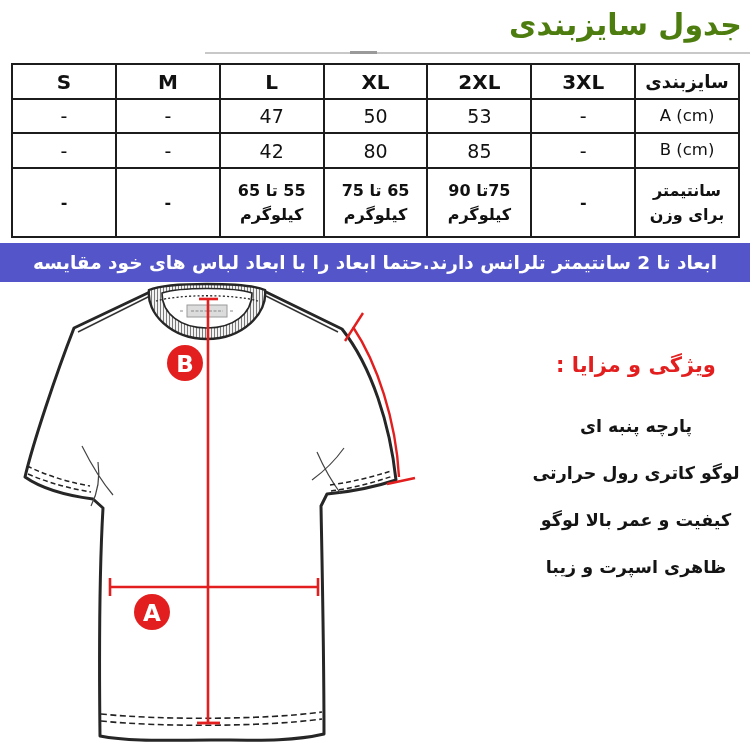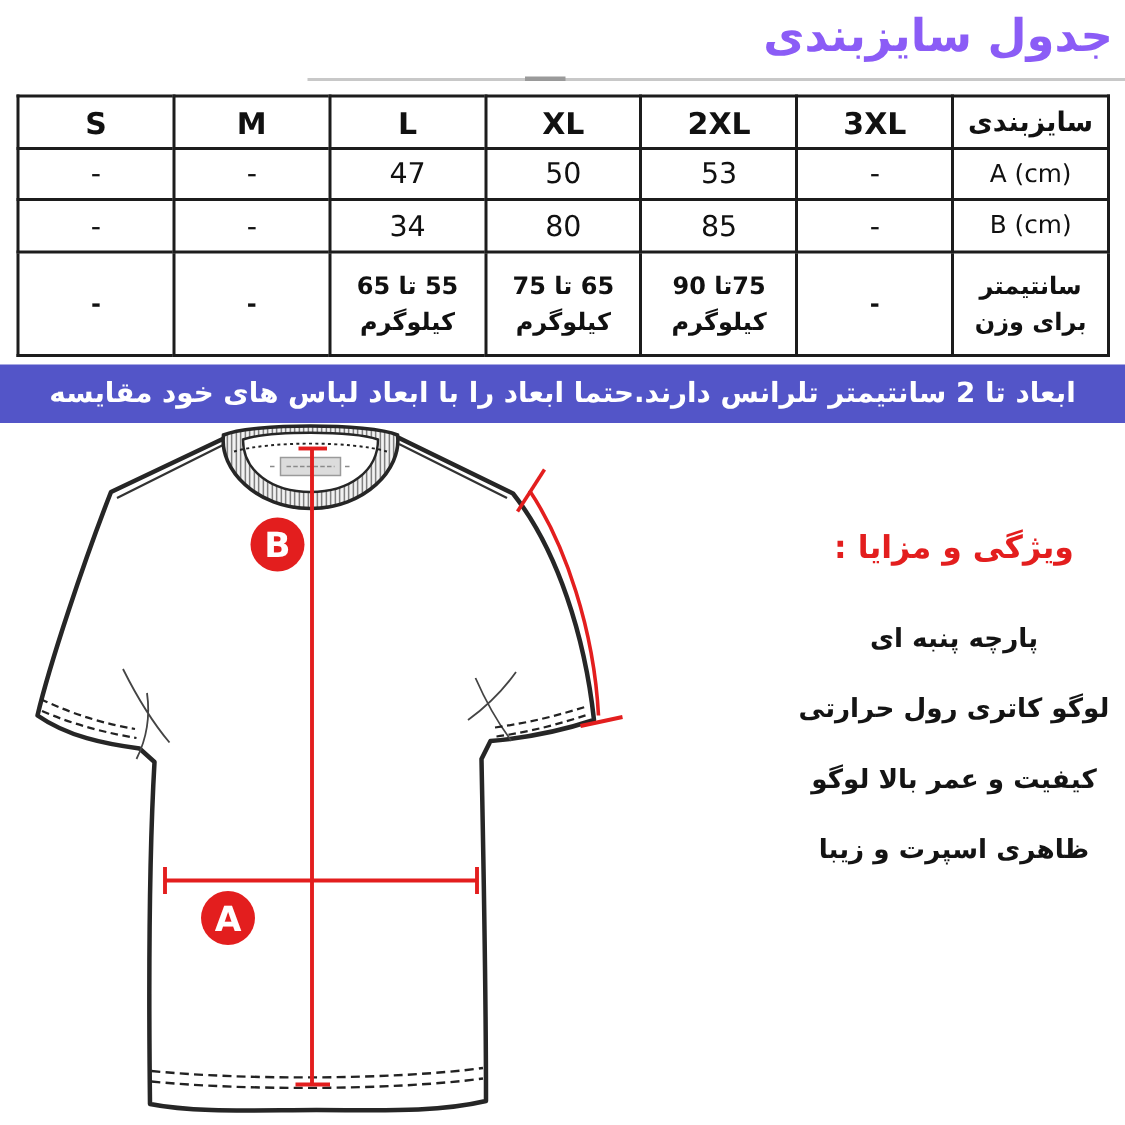--- a/index.html
+++ b/index.html
@@ -1,21 +1,21 @@
 <!DOCTYPE html>
 <html lang="fa"><head>
 <meta charset="utf-8">
 <style>
   html,body{margin:0;padding:0;background:#fff;width:750px;height:750px;overflow:hidden;
     font-family:"DejaVu Sans",sans-serif;}
   .stage{position:relative;width:750px;height:750px;background:#fff;}
 
   
   .title{position:absolute;top:4px;right:8px;direction:rtl;font-size:30px;line-height:42px;
-    font-weight:700;color:#8b5cf6;text-align:right;}
+    font-weight:700;color:#4d7c0f;text-align:right;}
 
   
   .artifact-line{position:absolute;top:52px;left:205px;width:545px;height:2px;background:#c8c8c8;}
   .artifact-dark{position:absolute;top:51px;left:350px;width:27px;height:3px;background:#9a9a9a;}
 
   
   table.size-table{position:absolute;left:11px;top:63px;width:729px;border-collapse:collapse;
     table-layout:fixed;direction:rtl;background:#fff;}
   .size-table th,.size-table td{border:2px solid #1c1c1c;text-align:center;vertical-align:middle;
     padding:0;color:#111;white-space:pre-line;}
@@ -70,21 +70,21 @@
       <td>50</td>
       <td>47</td>
       <td class="reg">-</td>
       <td class="reg">-</td>
     </tr>
     <tr class="r-b">
       <td class="c-label reg">B (cm)</td>
       <td class="reg">-</td>
       <td>85</td>
       <td>80</td>
-      <td>34</td>
+      <td>42</td>
       <td class="reg">-</td>
       <td class="reg">-</td>
     </tr>
     <tr class="r-w">
       <td class="c-label">سانتیمتر
 برای وزن</td>
       <td class="reg">-</td>
       <td>75تا 90
 کیلوگرم</td>
       <td>65 تا 75

